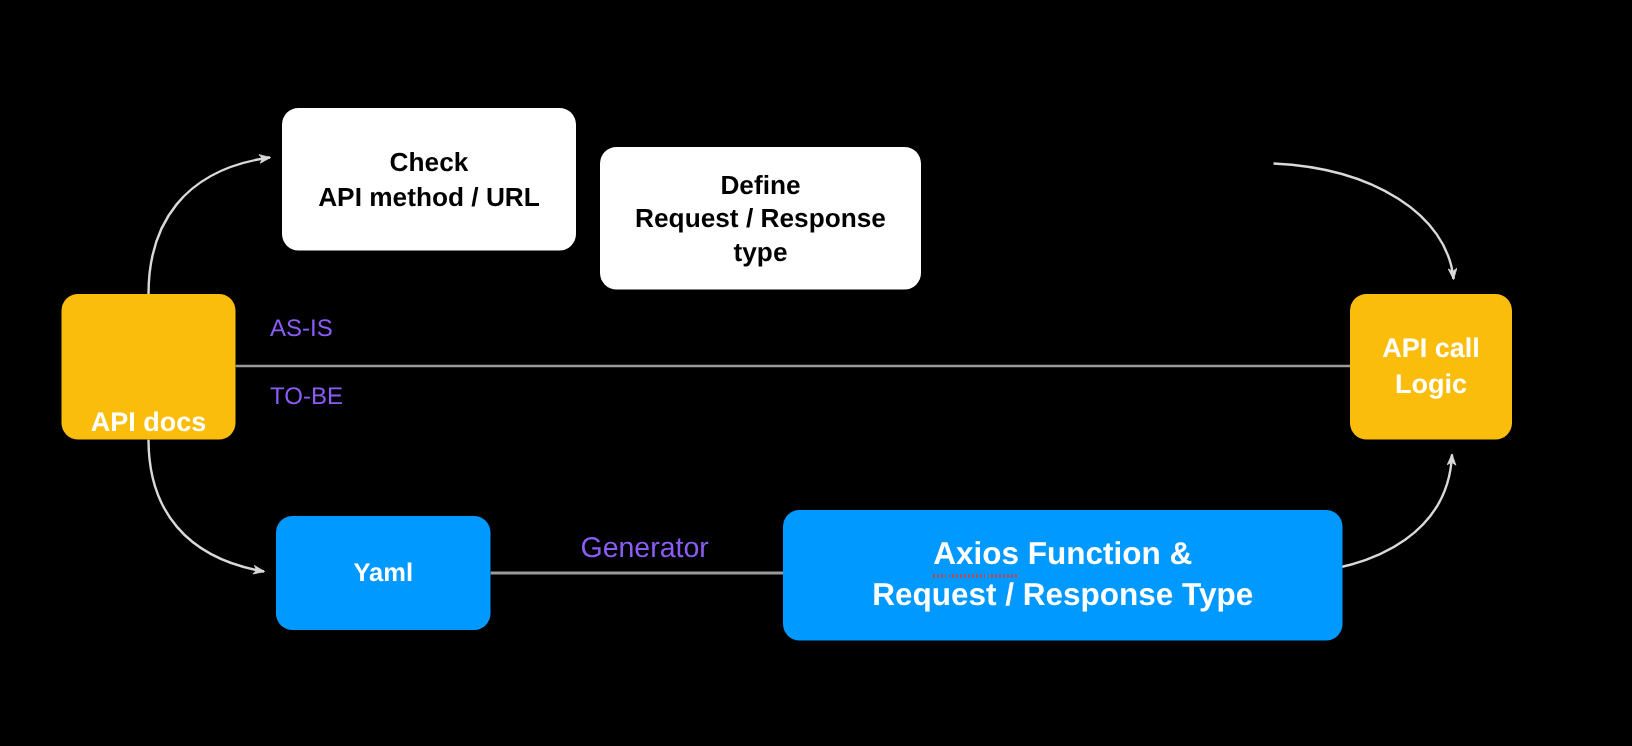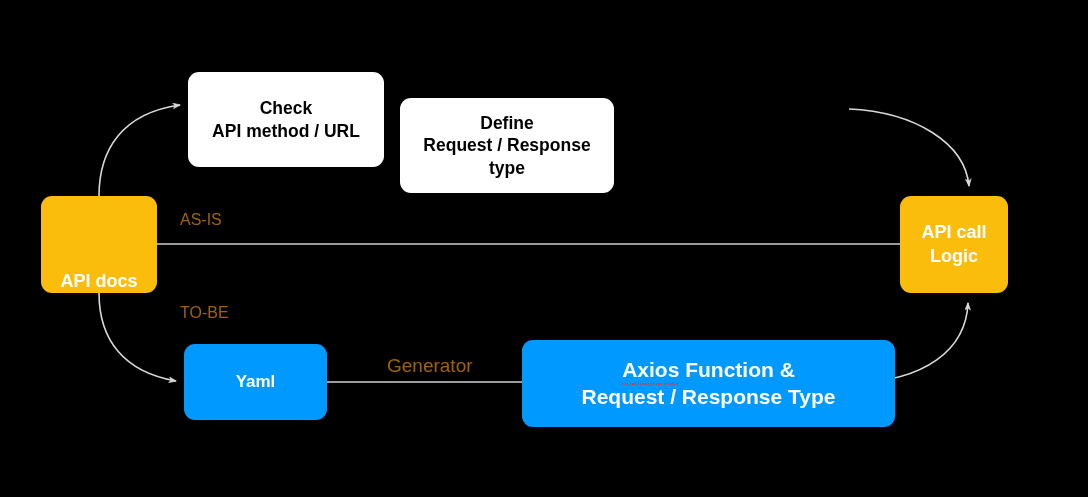--- a/index.html
+++ b/index.html
@@ -49,21 +49,21 @@
   }
   .node-blue.big {
     font-size: 21px;
   }
   .node-label {
     white-space: pre-line;
     display: block;
   }
   .edge-label {
     position: absolute;
-    color: #a16207;
+    color: #8b5cf6;
     font-size: 16px;
     font-weight: normal;
     white-space: nowrap;
   }
   .edge-label.small {
     font-size: 19px;
   }
   #edges {
     position: absolute;
     left: 0;
@@ -139,17 +139,17 @@
   <div class="node node-blue" style="left:184px; top:344px; width:143px; height:76px;">
     <span class="node-label">Yaml</span>
   </div>
 
   <div class="node node-blue big" style="left:522px; top:340px; width:373px; height:87px;">
     <span class="node-label"><span class="spell">Axios</span><span> Function &amp;</span><br><span>Request / Response Type</span></span>
   </div>
 
   <div class="edge-label" style="left:180px; top:211px;">AS-IS</div>
 
-  <div class="edge-label" style="left:180px; top:256px;margin-top:48px;">TO-BE</div>
+  <div class="edge-label" style="left:180px; top:256px;">TO-BE</div>
 
   <div class="edge-label small" style="left:387px; top:355px;">Generator</div>
 
 </div>
 
 </body></html>

